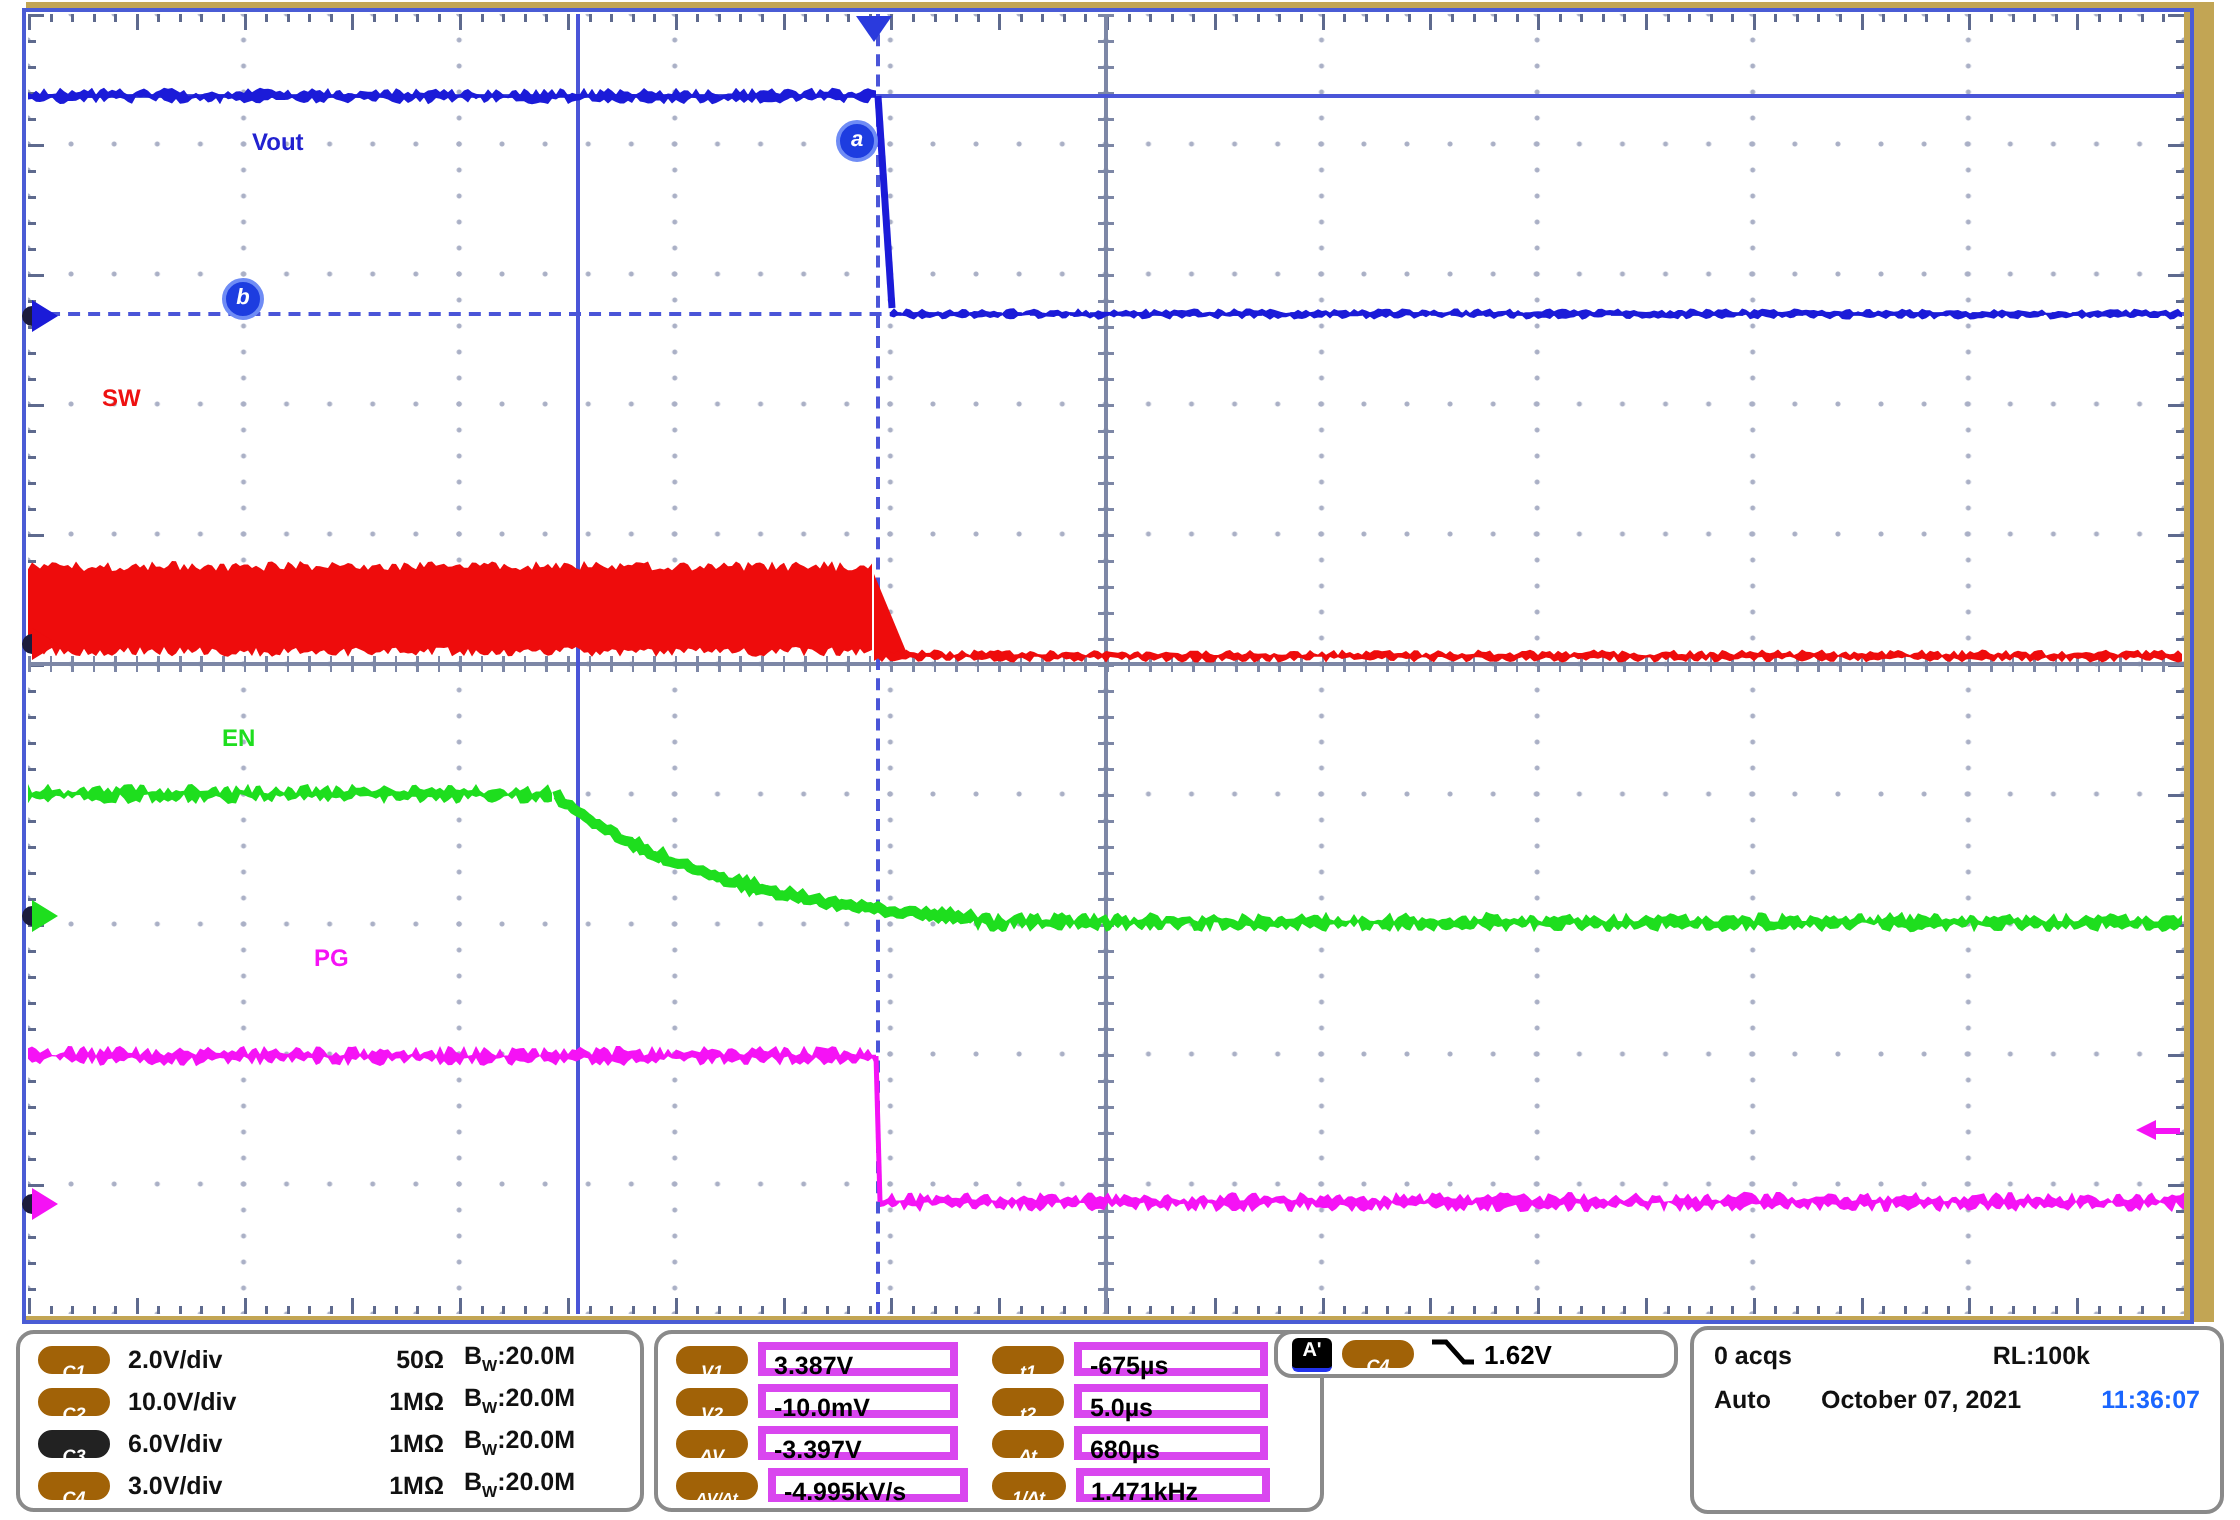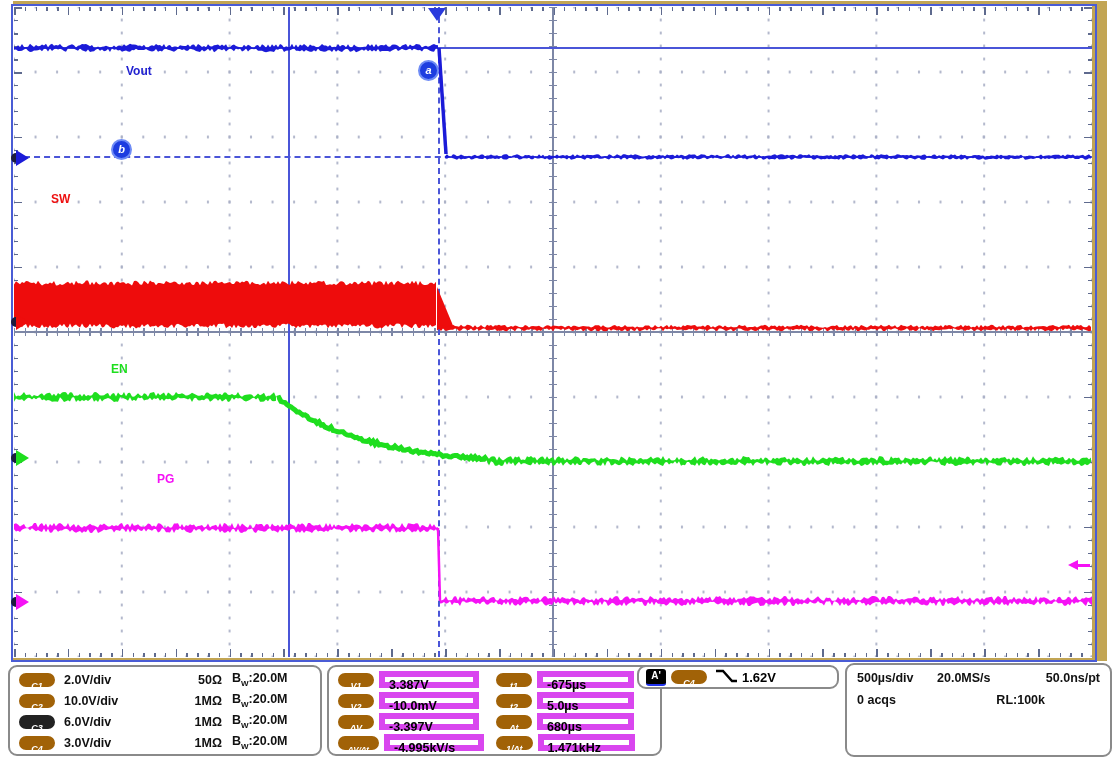--- a/index.html
+++ b/index.html
@@ -78,21 +78,21 @@
   .pill-c1{background:#2222cc;} .pill-c2{background:#8b5cf6;} .pill-c3{background:#27c427;border-color:#222;} .pill-c4{background:#e020e0;}
   .pill-blue{background:#2525c8;}
 
   .ch-scale{margin-left:9px;width:118px;}
   .ch-imp{width:40px;text-align:right;}
   .ch-bw{margin-left:10px;}
   sub.bw{font-size:8px;font-weight:bold;}
 
   .meas-col{display:flex;flex-direction:column;}
   .meas-row{display:flex;align-items:center;height:21px;}
-  .meas-field{display:inline-block;border:6px solid #d946ef;background:#fff;height:17px;line-height:17px;
+  .meas-field{display:inline-block;border:4px solid #d946ef;background:#fff;height:17px;line-height:17px;
               font:bold 12.5px/17px "Liberation Sans",sans-serif;padding:0 4px;box-sizing:border-box;}
   .f-v{width:100px;margin-left:5px;}
   .f-t{width:97px;margin-left:5px;}
 
   .trig-row{display:flex;align-items:center;height:20px;padding:0 7px;font:bold 13px "Liberation Sans",sans-serif;}
   .abadge{display:inline-block;width:20px;height:15px;background:#000;border-radius:3px;color:#fff;
           font:bold 10px/14px "Liberation Sans",sans-serif;text-align:center;border-bottom:2px solid #2233ee;box-sizing:content-box;}
   .trig-row .pill{margin-left:5px;}
   .slope-icon{margin-left:7px;margin-right:4px;display:inline-block;}
 
@@ -261,24 +261,24 @@
           <svg width="24" height="16">
               <path d="M2 3 h7 l9 10 h5" stroke="#000" stroke-width="2.4" fill="none"></path>
             </svg>
         </span>
         <span>1.62V</span>
       </div>
     </div>
 
     <div class="panel p-tb">
       <div class="tb-row">
-        <span class="tb-scale">500µs/div</span>
-        <span>20.0MS/s</span>
-        <span class="tb-right">50.0ns/pt</span>
-      </div>
-      <div class="tb-row">
         <span>0 acqs</span>
         <span class="tb-right" style="margin-right:55px;">RL:100k</span>
       </div>
+      <div class="tb-row">
+        <span>Auto</span>
+        <span class="tb-date">October 07, 2021</span>
+        <span class="tb-right time-txt">11:36:07</span>
+      </div>
     </div>
 
   </div>
 </div>
 
 </body></html>

